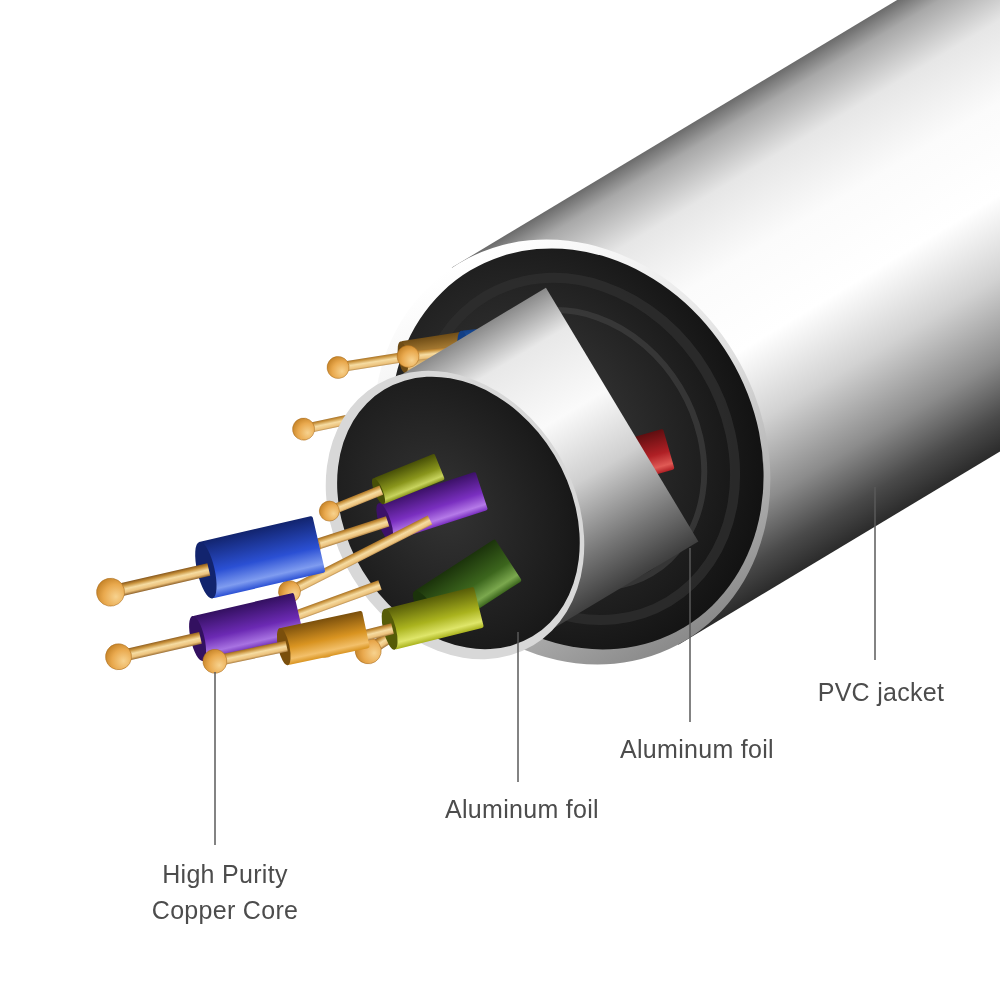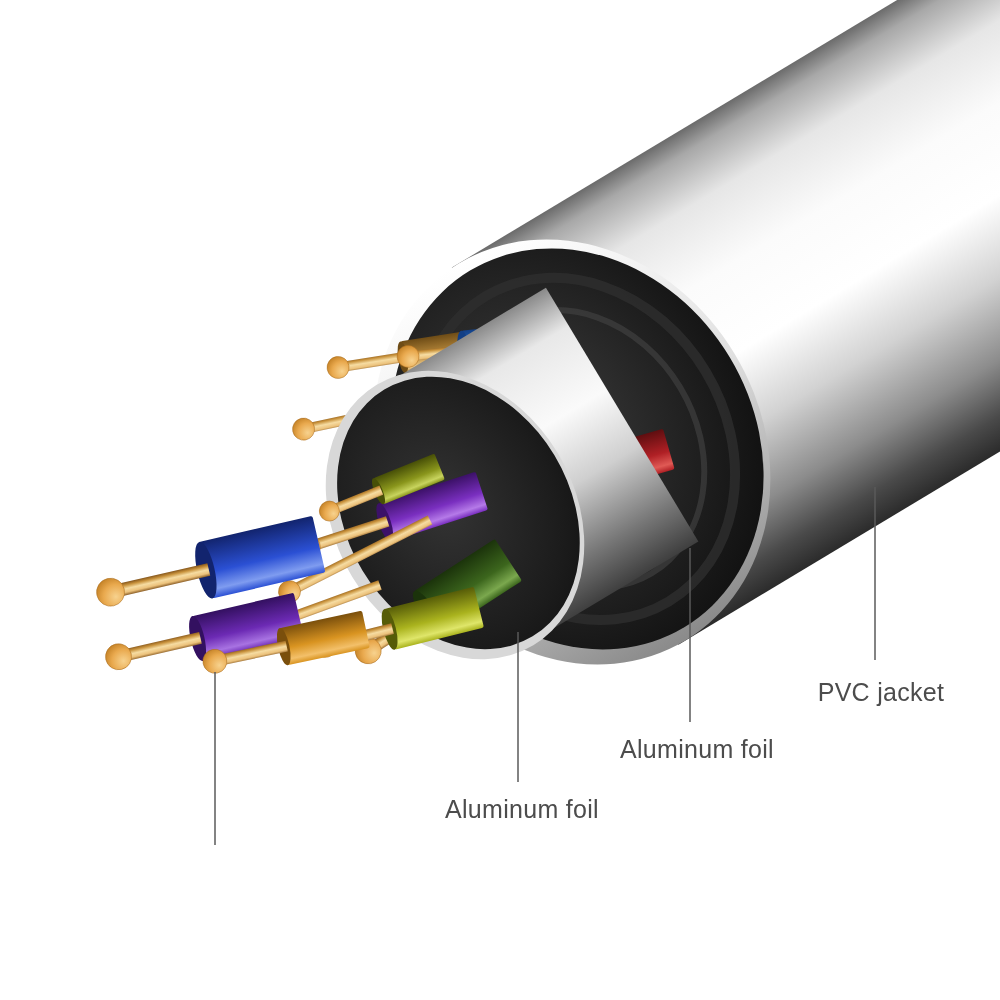--- a/index.html
+++ b/index.html
@@ -263,16 +263,18 @@
       </g>
 
     <g stroke="#5a5a5a">
       <line x1="215" y1="845" x2="215" y2="672" stroke-width="1.5" stroke="#5a5a5a"></line>
       <line x1="518" y1="782" x2="518" y2="632" stroke-width="1.5" stroke="#5a5a5a"></line>
       <line x1="690" y1="722" x2="690" y2="548" stroke-width="1.5" stroke="#5a5a5a"></line>
       <line x1="875" y1="660" x2="875" y2="487" stroke-width="1.5" stroke="#5a5a5a"></line>
     </g>
   </svg>
 
+  <div class="label" id="label-copper">High Purity
+Copper Core</div>
   <div class="label" id="label-foil-inner">Aluminum foil</div>
   <div class="label" id="label-foil-outer">Aluminum foil</div>
   <div class="label" id="label-pvc">PVC jacket</div>
 </div>
 
 </body></html>

